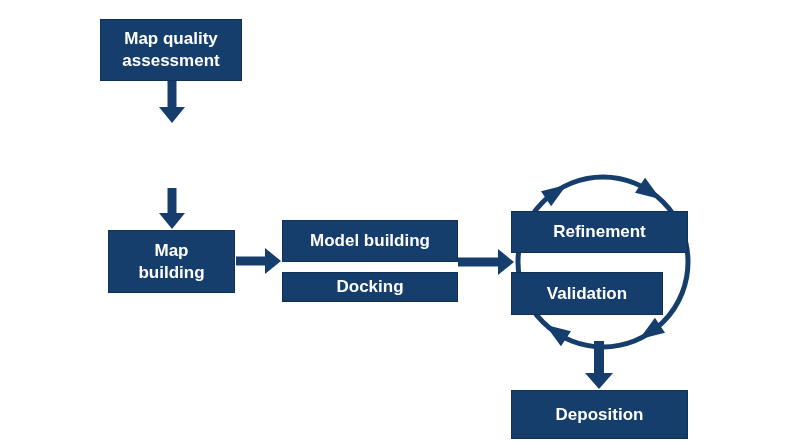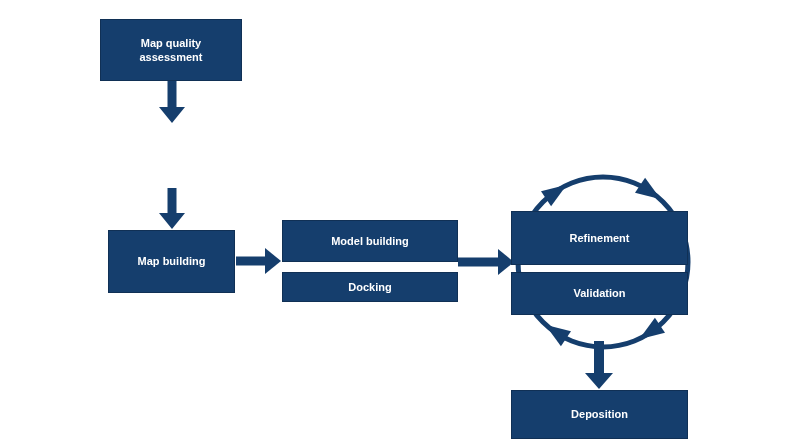--- a/index.html
+++ b/index.html
@@ -25,21 +25,21 @@
   }
   .node {
     position: absolute;
     background: var(--node-fill);
     border: 1px solid rgba(0,0,0,0.22);
     color: var(--text);
     display: flex;
     align-items: center;
     justify-content: center;
     text-align: center;
-    font-size: 11px;
+    font-size: 17px;
     font-weight: 700;
     line-height: 1.28;
   }
   .node .node-label { display: inline-block; }
   .node .w120 { max-width: 120px; }
   .node .w105 { max-width: 105px; }
   .node .w90  { max-width: 90px; }
 </style>
 </head>
 <body>
@@ -81,25 +81,25 @@
   </div>
 
   <div class="node" style="left:282px; top:220px; width:176px; height:42px">
     <span class="node-label">Model building</span>
   </div>
 
   <div class="node" style="left:282px; top:272px; width:176px; height:30px">
     <span class="node-label">Docking</span>
   </div>
 
-  <div class="node" style="left:511px; top:211px; width:177px; height:54px">
+  <div class="node" style="left:511px; top:211px; width:177px; height:42px">
     <span class="node-label">Refinement</span>
   </div>
 
-  <div class="node" style="left:511px; top:272px; width:177px; height:43px">
+  <div class="node" style="left:511px; top:272px; width:152px; height:43px">
     <span class="node-label">Validation</span>
   </div>
 
   <div class="node" style="left:511px; top:390px; width:177px; height:49px">
     <span class="node-label">Deposition</span>
   </div>
 
 </div>
 
 </body></html>

